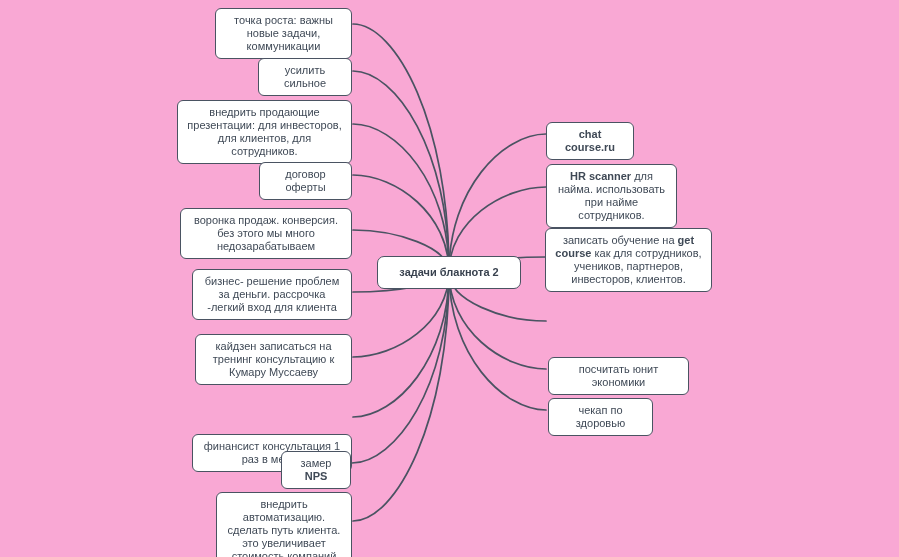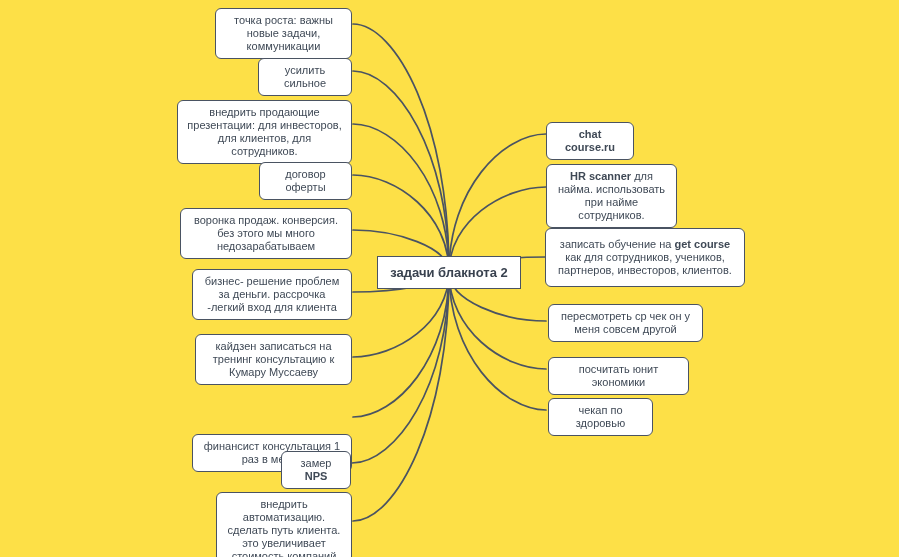--- a/index.html
+++ b/index.html
@@ -1,19 +1,19 @@
 <!DOCTYPE html>
 <html><head>
 <meta charset="utf-8">
 <style>
   html,body{margin:0;padding:0;background:#ffffff;}
   .canvas{
     position:relative;
     width:899px;height:557px;
-    background:#fde047;
+    background:#f9a8d4;
     overflow:hidden;
     font-family:"Liberation Sans","DejaVu Sans",sans-serif;
   }
   svg.links{position:absolute;left:0;top:0;z-index:1;}
   svg.links path{fill:none;stroke:#4a5362;stroke-width:1.7;stroke-linecap:round;}
   .node{
     position:absolute;
     z-index:2;
     box-sizing:border-box;
     background:#ffffff;
@@ -23,25 +23,25 @@
     font-size:11px;
     line-height:13px;
     text-align:center;
     padding:5px 8px;
     display:flex;align-items:center;justify-content:center;
     cursor:pointer;
   }
   .node .txt{display:inline;}
   .seg-bold{font-weight:700;}
   .node.center{
-    font-size:13px;
+    font-size:11px;
     line-height:17px;
     font-weight:700;
     color:#39424f;
-    border-radius:0;
+    border-radius:7px;
     padding:6px 10px;
   }
 </style>
 </head>
 <body>
 
 <div class="canvas">
 
   <svg class="links" width="899" height="557" viewBox="0 0 899 557">
     <path d="M 353 24 C 396 24, 449 123, 449 272"></path>
@@ -107,27 +107,24 @@
     </div>
 
   <div class="node" style="left:546px;top:122px;width:88px;min-height:24px;">
       <span class="txt"><span></span><span class="seg-bold">chat course.ru</span><span></span></span>
     </div>
 
   <div class="node" style="left:546px;top:164px;width:131px;min-height:46px;">
       <span class="txt"><span></span><span class="seg-bold">HR scanner</span><span> для найма. использовать при найме сотрудников.</span></span>
     </div>
 
-  <div class="node" style="left:545px;top:228px;width:200px;min-height:59px;">
+  <div class="node" style="left:545px;top:228px;width:167px;min-height:59px;">
       <span class="txt"><span>записать обучение на </span><span class="seg-bold">get course</span><span> как для сотрудников, учеников, партнеров, инвесторов, клиентов.</span></span>
     </div>
 
-  <div class="node" style="left:548px;top:304px;width:155px;min-height:34px;">
-      <span class="txt"><span>пересмотреть ср чек он у меня совсем другой</span><span class="seg-bold"></span><span></span></span>
-    </div>
 
   <div class="node" style="left:548px;top:357px;width:141px;min-height:24px;">
       <span class="txt"><span>посчитать юнит экономики</span><span class="seg-bold"></span><span></span></span>
     </div>
 
   <div class="node" style="left:548px;top:398px;width:105px;min-height:24px;">
       <span class="txt"><span>чекап по здоровью</span><span class="seg-bold"></span><span></span></span>
     </div>
 
 </div>

